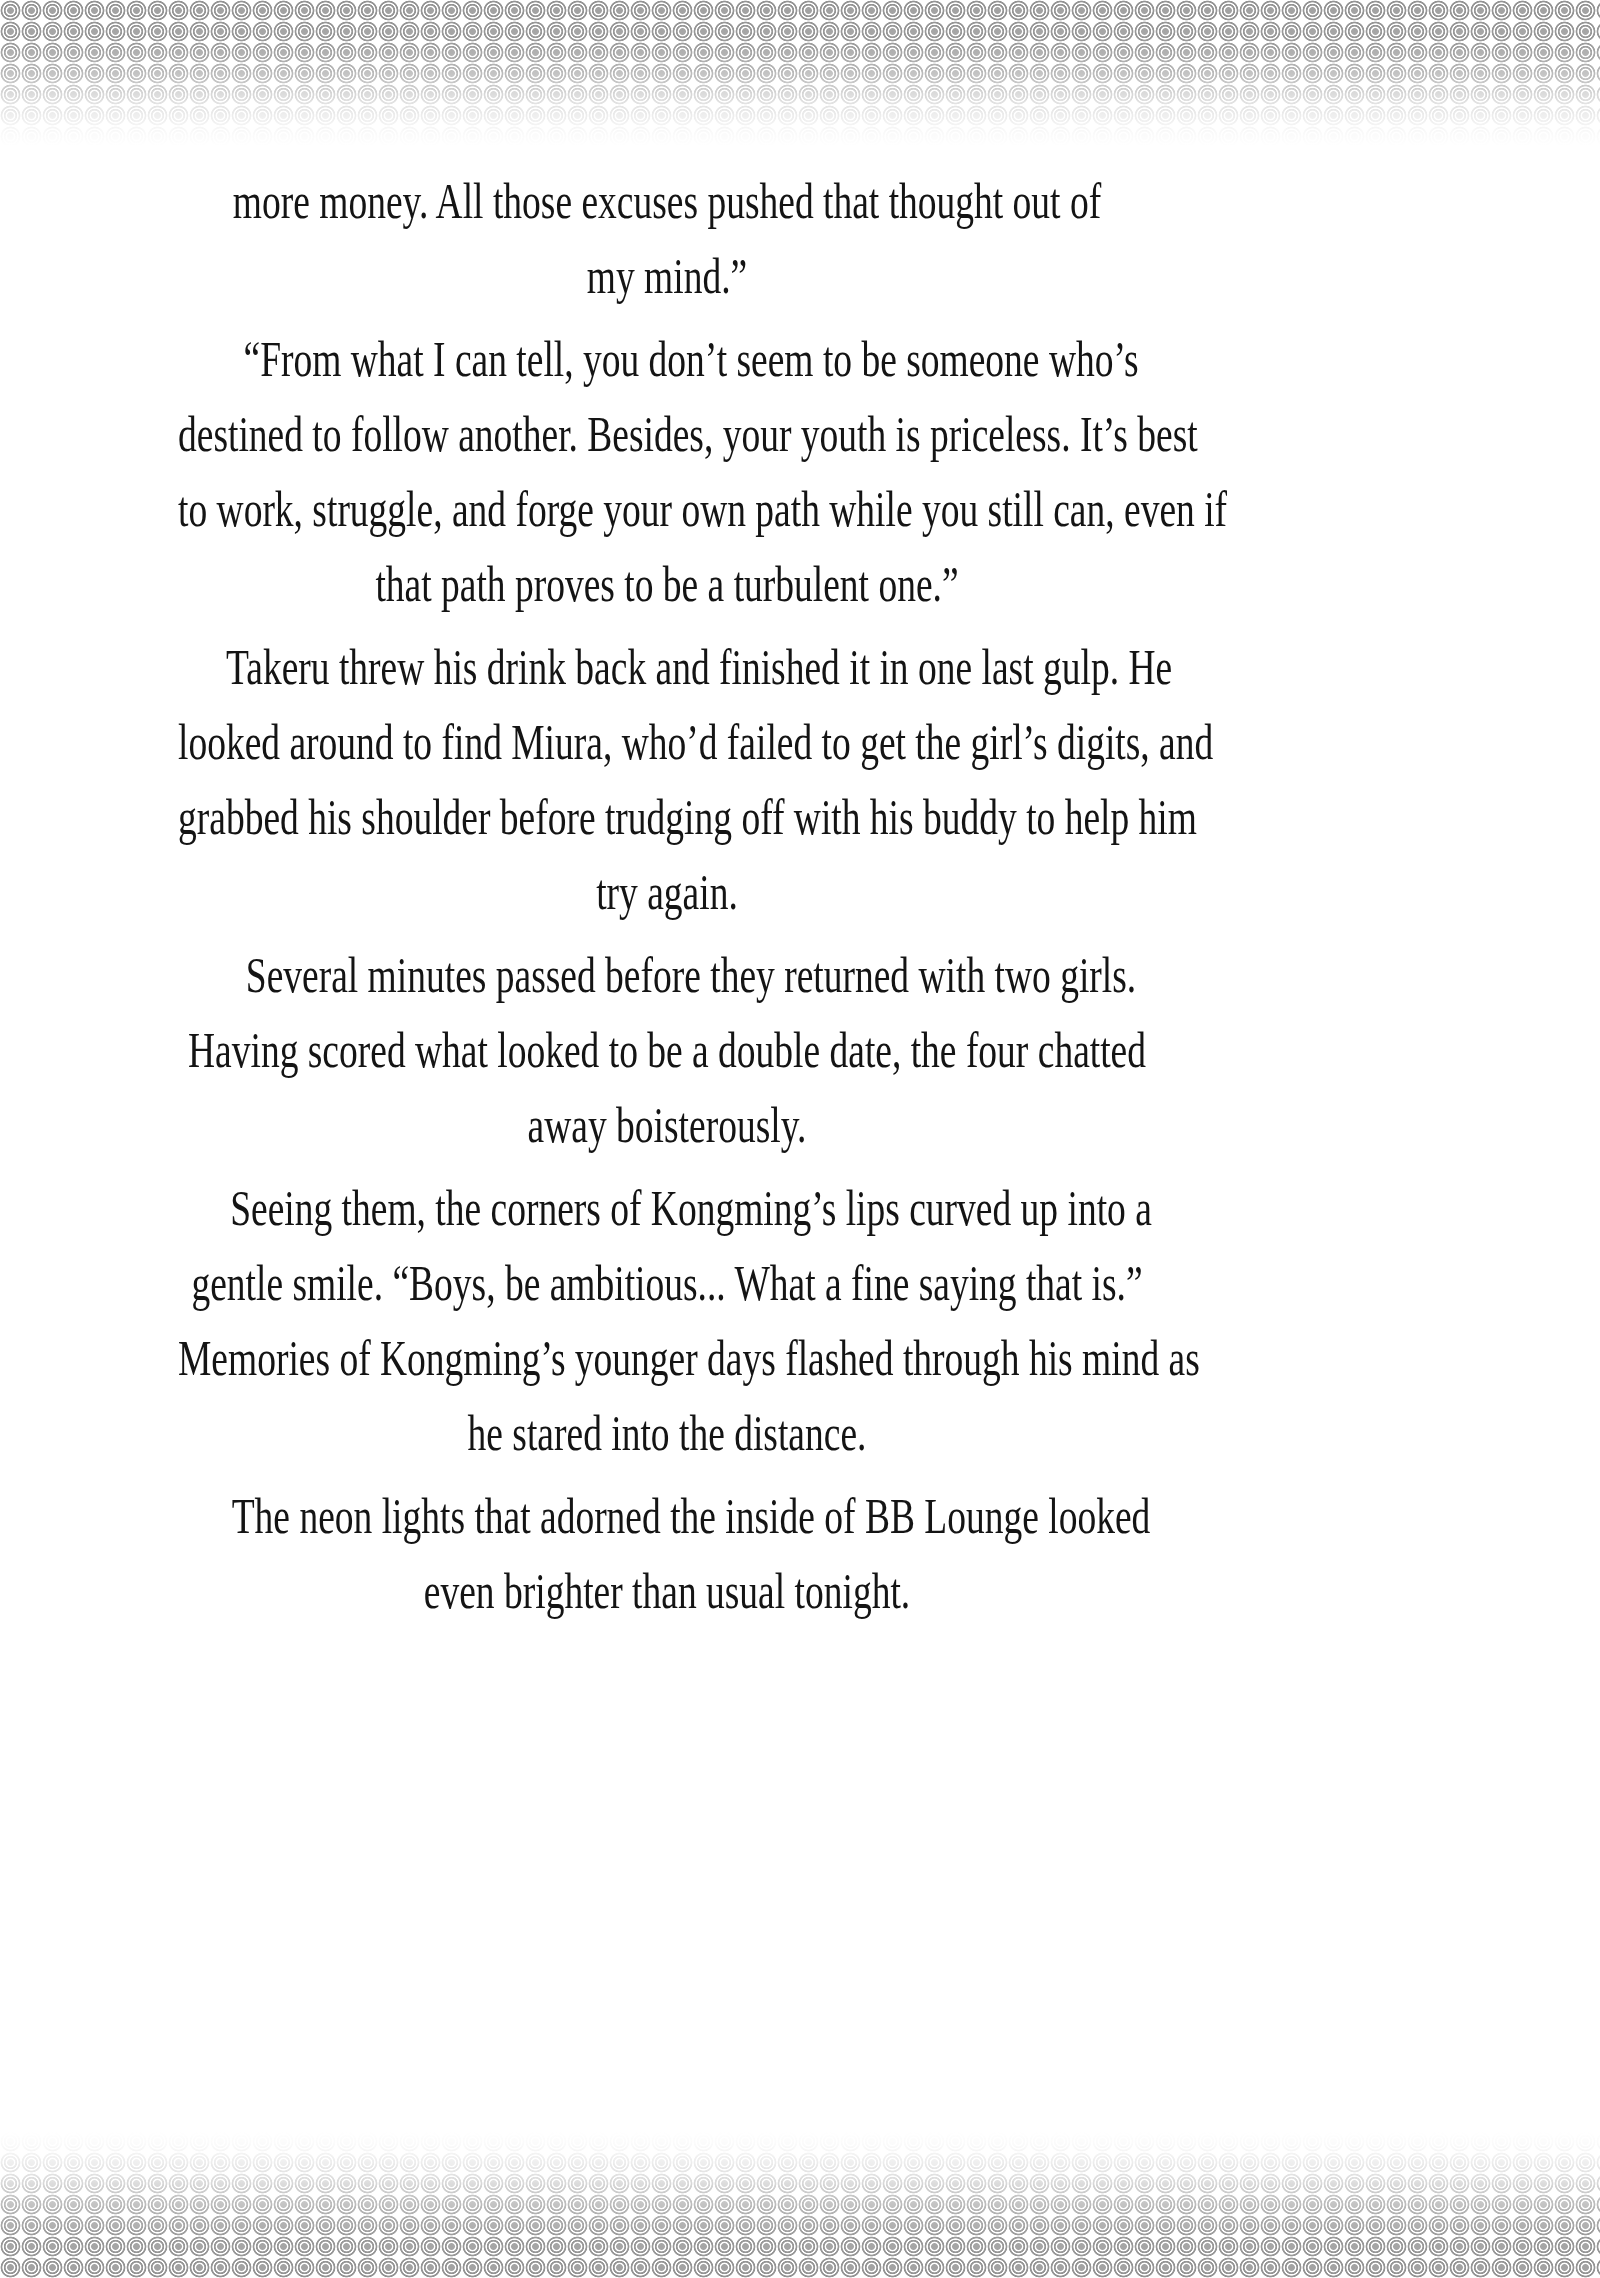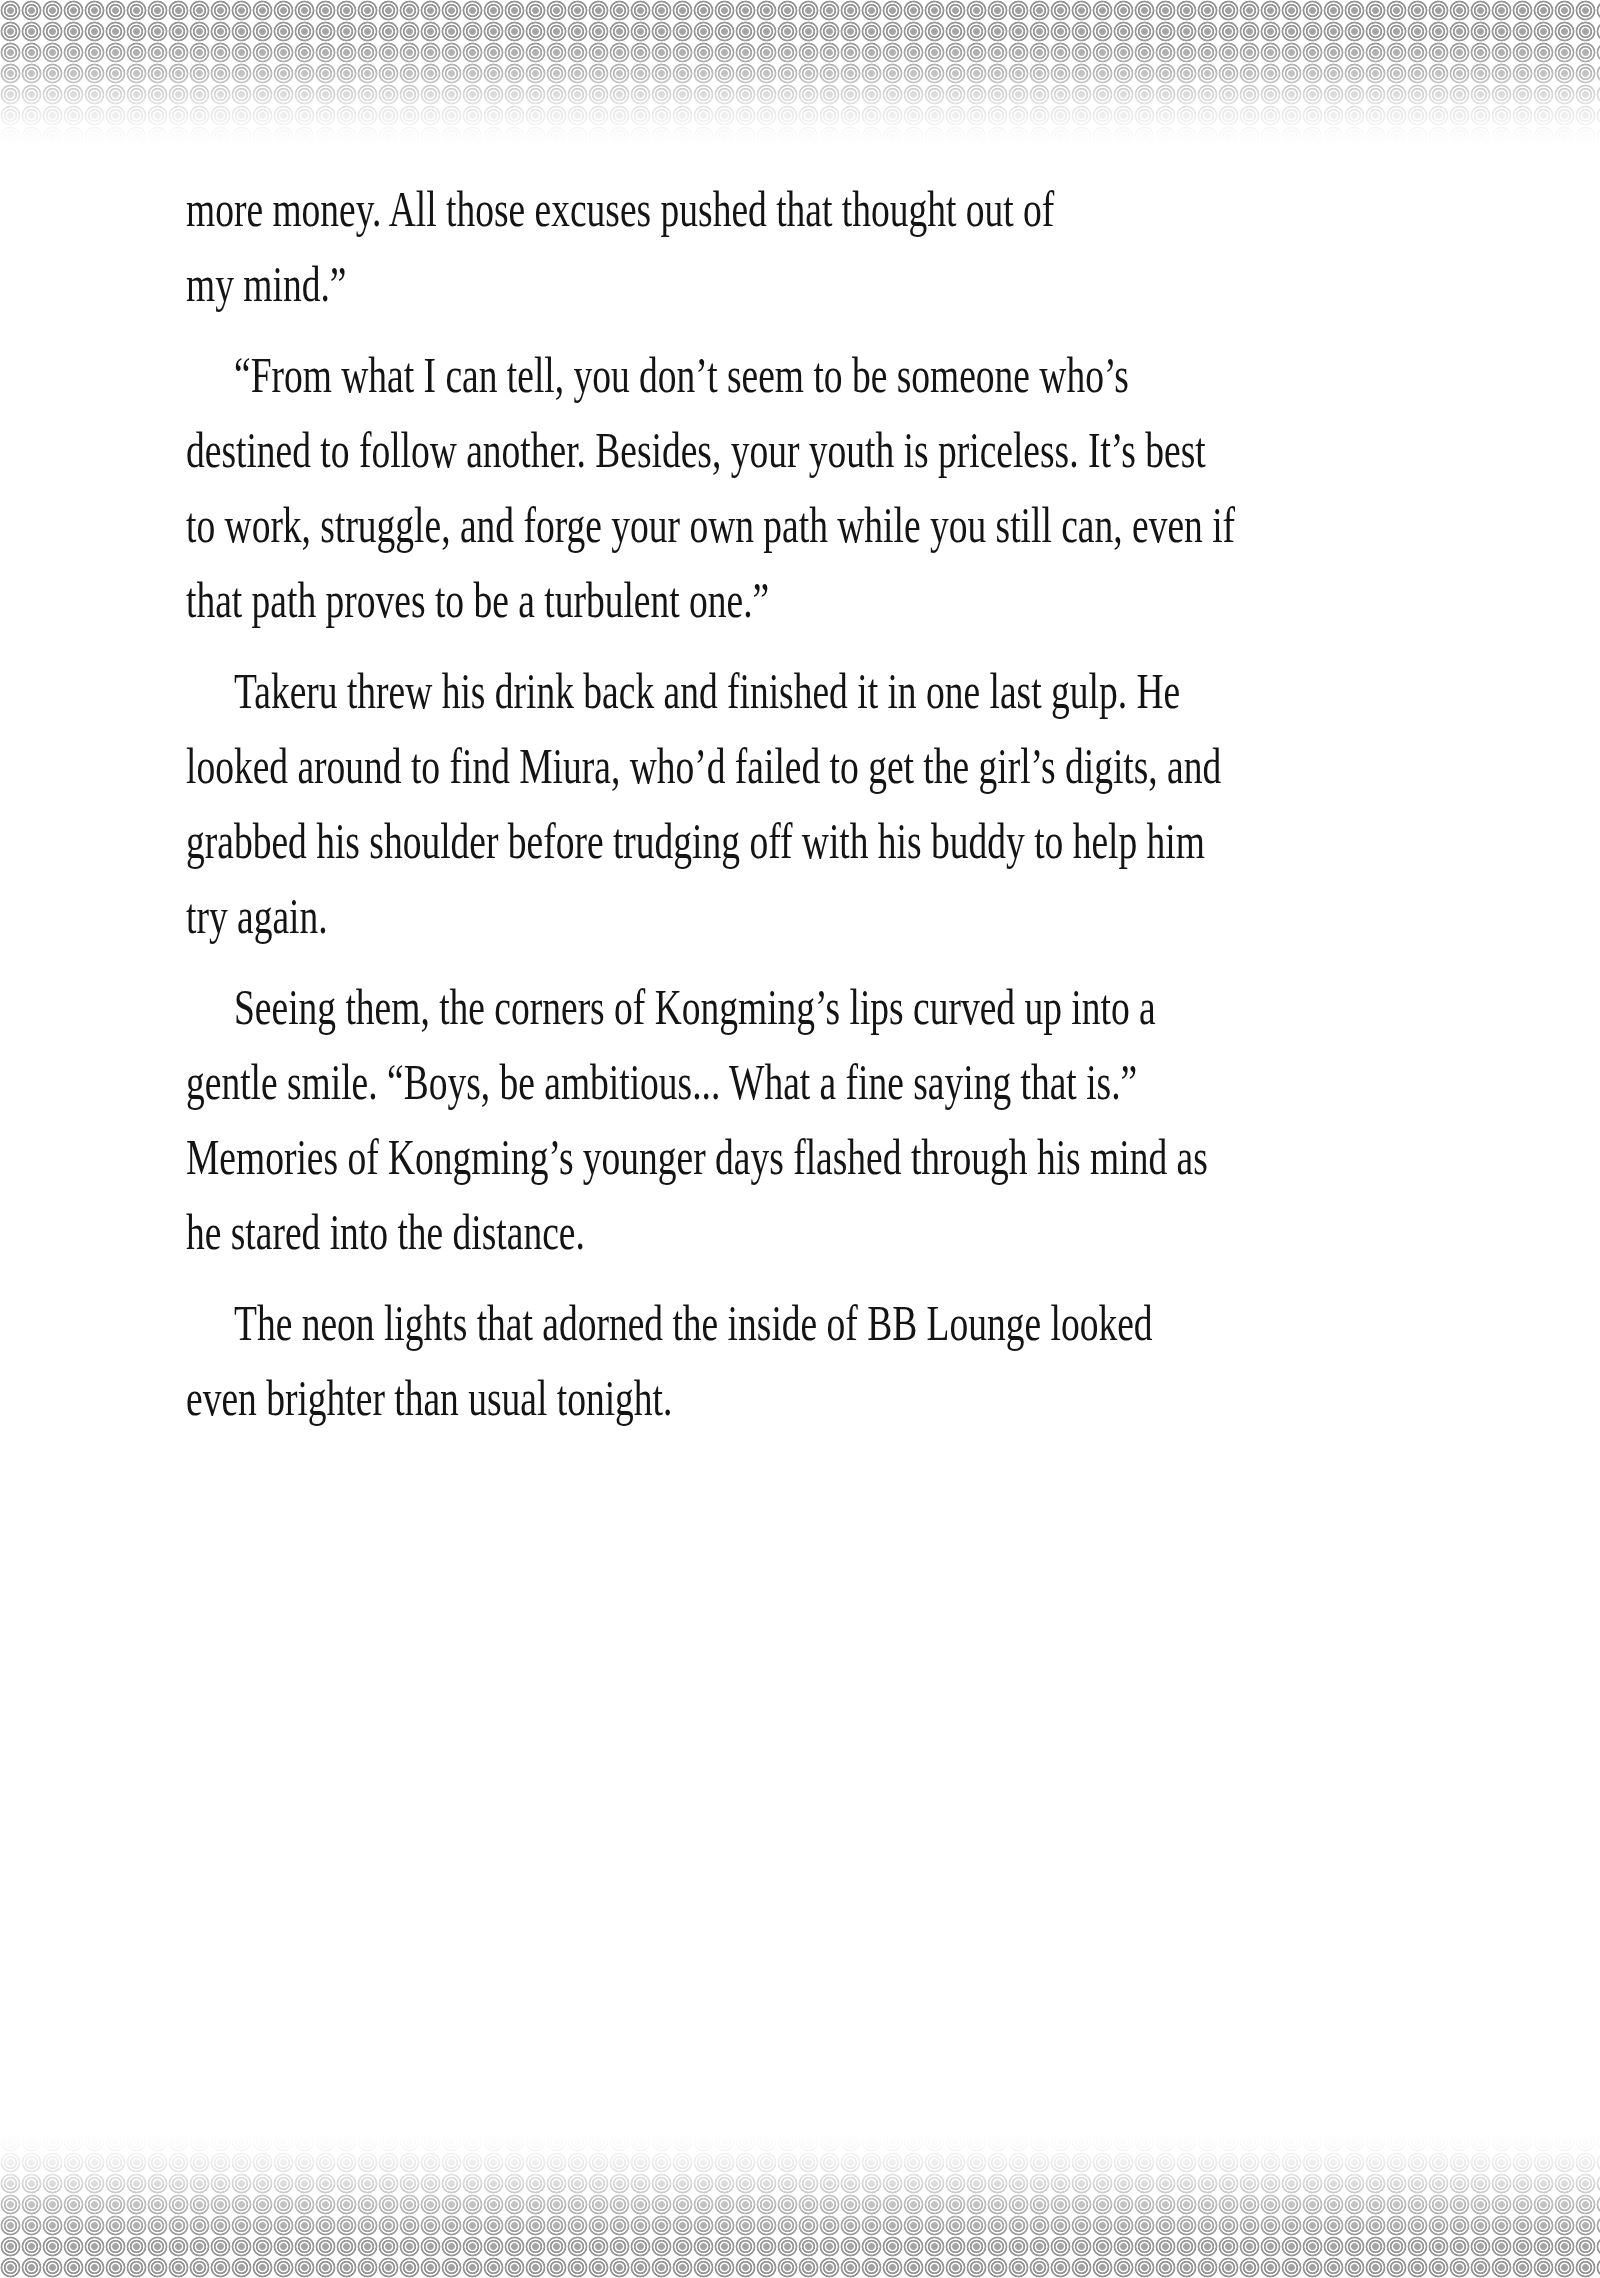--- a/index.html
+++ b/index.html
@@ -54,21 +54,21 @@
   }
   .text-block {
     position: absolute;
     top: 156px;
     left: 170px;
     right: 110px;
     color: var(--text-color, #141414);
     font-size: 50px;
     line-height: 75px;
   }
-  .paragraph { margin: 16px; padding: 0; }
+  .paragraph { margin: 8px; padding: 0; text-align: center; }
   .line {
     white-space: nowrap;
     transform: scaleX(0.75);
     transform-origin: 0 0;
   }
   .line.indent { padding-left: 64px; }
   .p-end { margin-top: 75px; }
 </style>
 </head>
 <body>
@@ -90,20 +90,25 @@
   </div>
 
 
   <div class="paragraph">
     <div class="line indent">Takeru threw his drink back and finished it in one last gulp. He</div>
     <div class="line">looked around to find Miura, who’d failed to get the girl’s digits, and</div>
     <div class="line">grabbed his shoulder before trudging off with his buddy to help him</div>
     <div class="line">try again.</div>
   </div>
 
+  <div class="paragraph">
+    <div class="line indent">Several minutes passed before they returned with two girls.</div>
+    <div class="line">Having scored what looked to be a double date, the four chatted</div>
+    <div class="line">away boisterously.</div>
+  </div>
 
   <div class="paragraph">
     <div class="line indent">Seeing them, the corners of Kongming’s lips curved up into a</div>
     <div class="line">gentle smile. “Boys, be ambitious... What a fine saying that is.”</div>
     <div class="line">Memories of Kongming’s younger days flashed through his mind as</div>
     <div class="line">he stared into the distance.</div>
   </div>
 
   <div class="paragraph">
     <div class="line indent">The neon lights that adorned the inside of BB Lounge looked</div>

